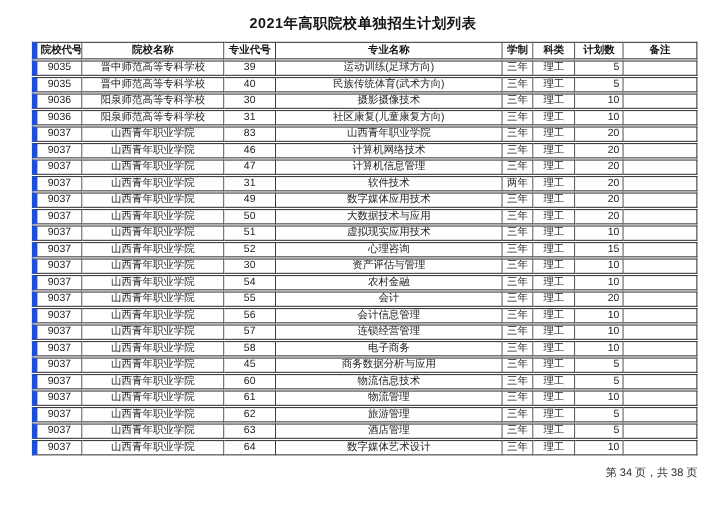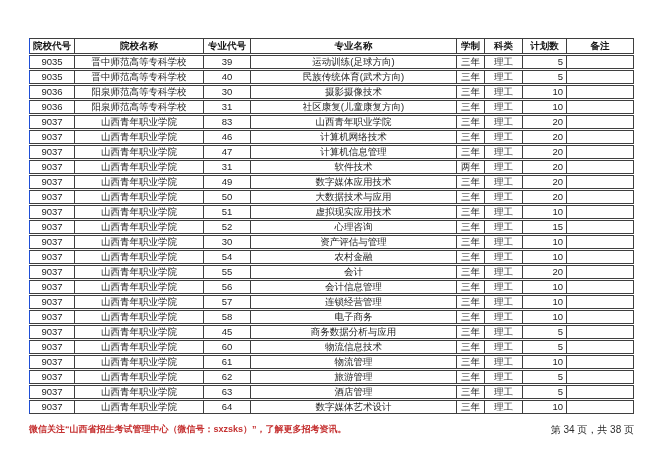--- a/index.html
+++ b/index.html
@@ -38,21 +38,21 @@
     height: 14px;
     line-height: 12px;
     font-size: 9.5px;
     color: #1c1c1c;
     padding: 0 3px;
     overflow: hidden;
     white-space: nowrap;
     background: #ffffff;
   }
   table.plan th:first-child, table.plan td:first-child {
-    border-left: 1px solid #1d4ed8;
+    border-left: 5px solid #1d4ed8;
   }
   table.plan th {
     height: 16px;
     font-weight: bold;
     text-align: center;
     color: #141414;
   }
   .c-center { text-align: center; }
   .c-left   { text-align: center; }
   .c-right  { text-align: right; }
@@ -79,20 +79,21 @@
     font-size: 10px;
     color: #2e2e2e;
     white-space: nowrap;
   }
 </style>
 </head>
 <body>
 
 <div class="page">
 
+  <div class="title">2021年高职院校单独招生计划列表</div>
 
   <table class="plan">
     <colgroup>
       <col class="w-code">
         <col class="w-school">
         <col class="w-mcode">
         <col class="w-major">
       <col class="w-dur">
         <col class="w-cat">
         <col class="w-plan">
@@ -347,17 +348,16 @@
           <td class="c-center">64</td>
           <td class="c-left">数字媒体艺术设计</td>
           <td class="c-center">三年</td>
           <td class="c-center">理工</td>
           <td class="c-right">10</td>
           <td class="c-center"></td>
         </tr>
       </tbody>
   </table>
 
-  <div class="footer-notice" style="color: rgb(197, 48, 48);">微信关注“山西省招生考试管理中心（微信号：sxzsks）”，了解更多招考资讯。</div>
 
   <div class="footer-page">第 34 页，共 38 页</div>
 
 </div>
 
 </body></html>

